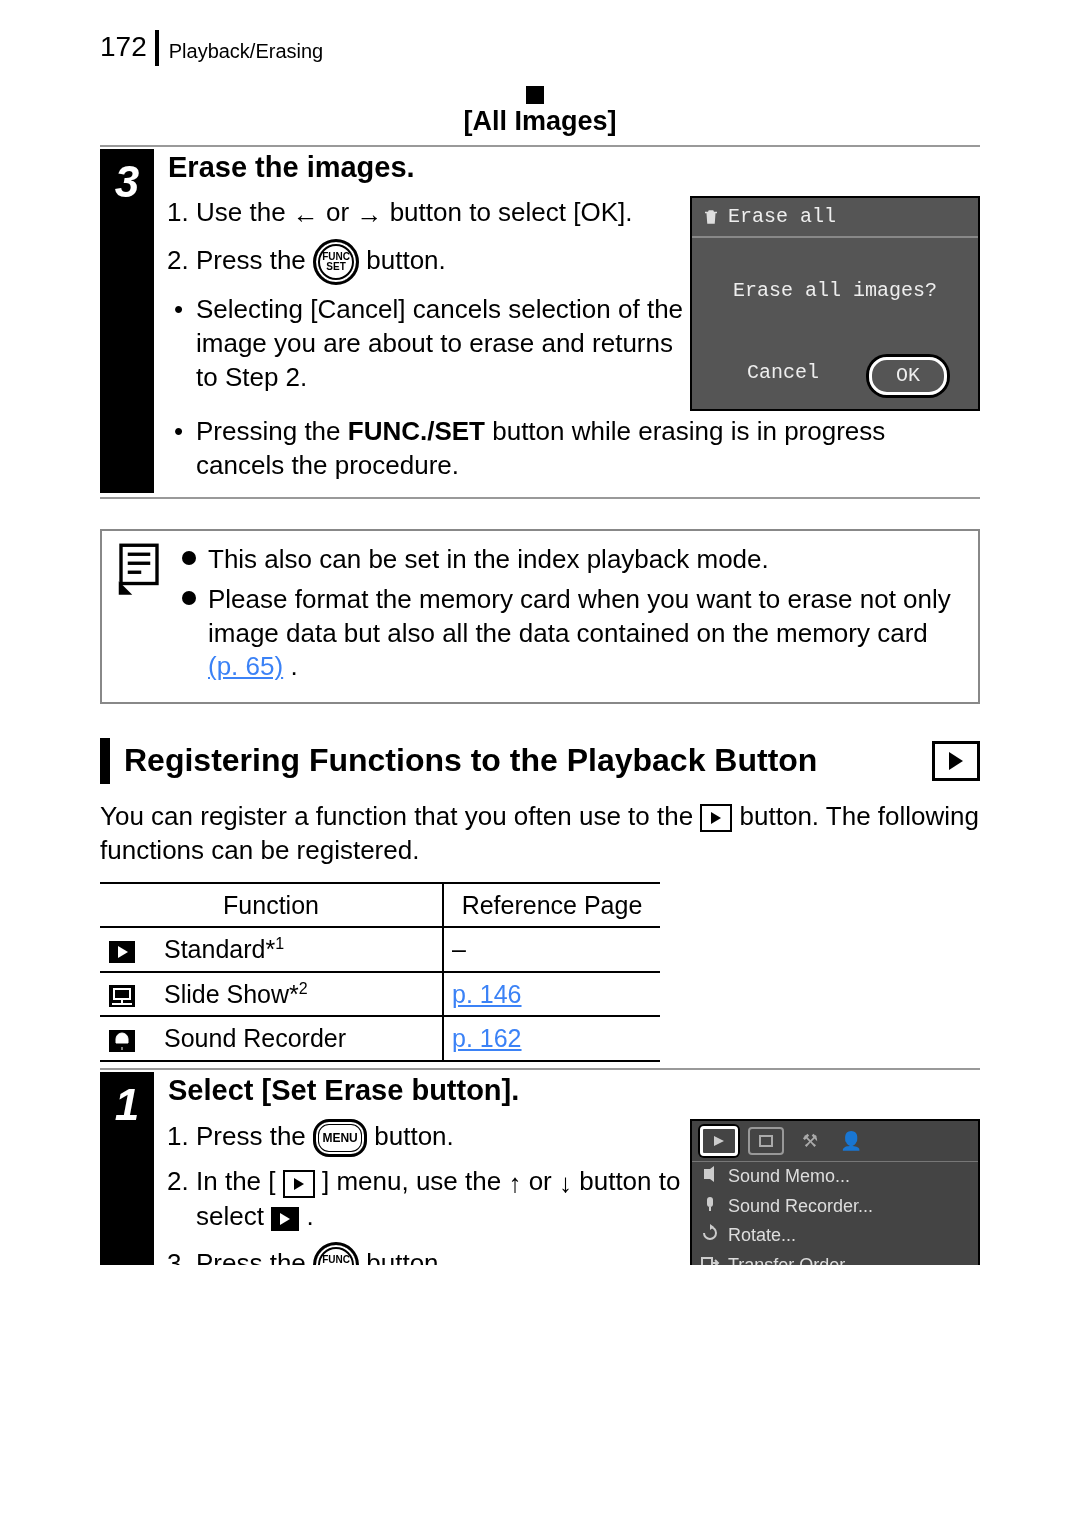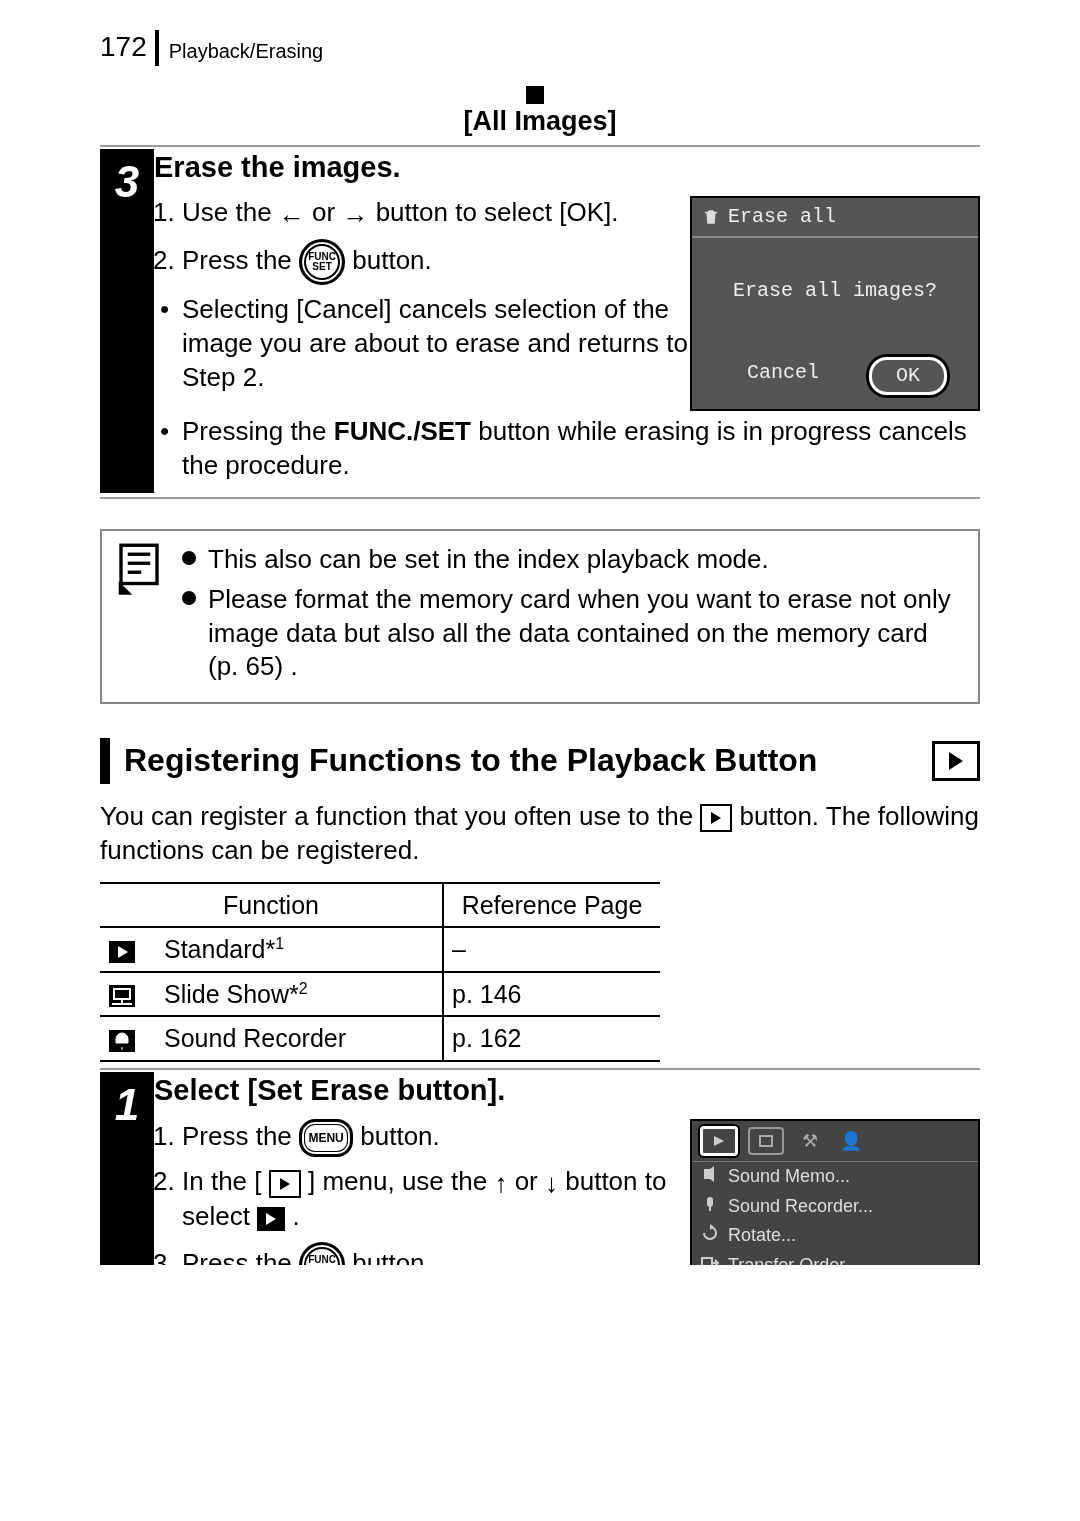--- a/index.html
+++ b/index.html
@@ -63,20 +63,21 @@
     font-size: 44px;
     font-weight: bold;
     font-style: italic;
     display: flex;
     align-items: flex-start;
     justify-content: center;
     padding-top: 4px;
   }
   .step-body {
     flex: 1;
+    padding-left: 14px;
   }
   .step-title {
     font-weight: bold;
     font-size: 29px;
     margin-bottom: 10px;
   }
   .step-row {
     display: flex;
   }
   .step-text {
@@ -167,21 +168,21 @@
     margin-bottom: 6px;
   }
   ul.round-bullets li::before {
     content: "";
     position: absolute;
     left: 0; top: 8px;
     width: 14px; height: 14px;
     border-radius: 50%;
     background: #000;
   }
-  .link { color: #000000; }
+  .link { color: #3b82f6; text-decoration: underline; }
   .big-heading-bar {
     margin-top: 34px;
     display: flex;
     align-items: center;
   }
   .big-heading-bar .accent {
     width: 10px;
     background: #000;
     align-self: stretch;
     margin-right: 14px;

